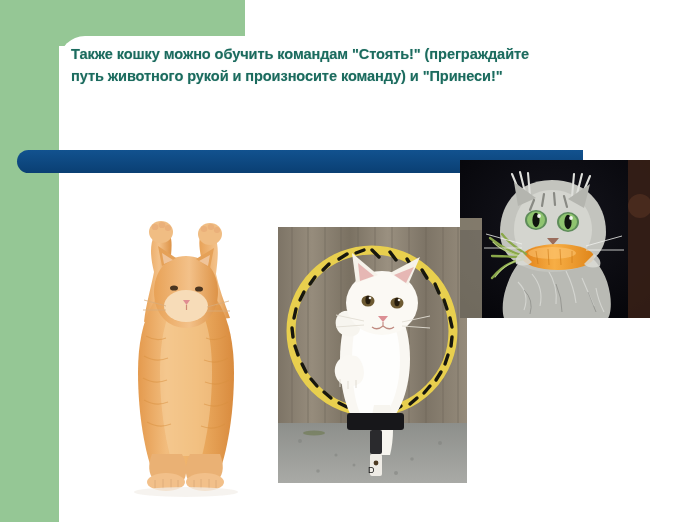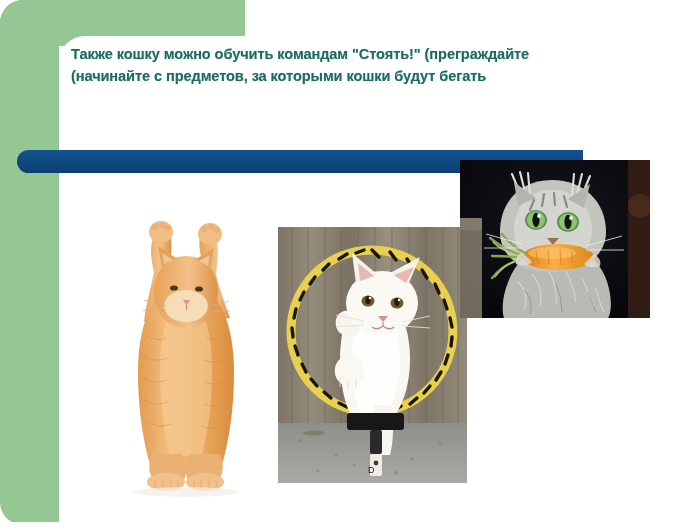--- a/index.html
+++ b/index.html
@@ -11,21 +11,20 @@
   body {
     font-family: "Liberation Sans", sans-serif;
   }
 
   .slide {
     position: relative;
     width: 700px;
     height: 525px;
     overflow: hidden;
     background: #ffffff;
-    border-radius: 23px;
   }
 
   
   .green-strip {
     position: absolute;
     left: 0;
     top: 0;
     width: 59px;
     height: 522px;
     background: #95c795;
@@ -111,21 +110,21 @@
 
 <div class="slide">
 
   <div class="green-strip"></div>
   <div class="green-header"></div>
   <div class="white-panel"></div>
   <div class="blue-bar"></div>
 
   <div class="body-text">
     <div>Также кошку можно обучить командам "Стоять!" (преграждайте</div>
-    <div>(начинайте с предметов, за которыми кошки будут бегать</div>
+    <div>путь животного рукой и произносите команду) и "Принеси!"</div>
   </div>
 
   <div class="photo photo-ginger">
     <svg viewBox="0 0 154 301" preserveAspectRatio="none">
       <rect x="0" y="0" width="154" height="301" fill="#ffffff"></rect>
       <defs>
         <linearGradient id="furG" x1="0" y1="0" x2="1" y2="0">
           <stop offset="0%" stop-color="#e49a4e"></stop>
           <stop offset="30%" stop-color="#f2bd7e"></stop>
           <stop offset="62%" stop-color="#edae63"></stop>

